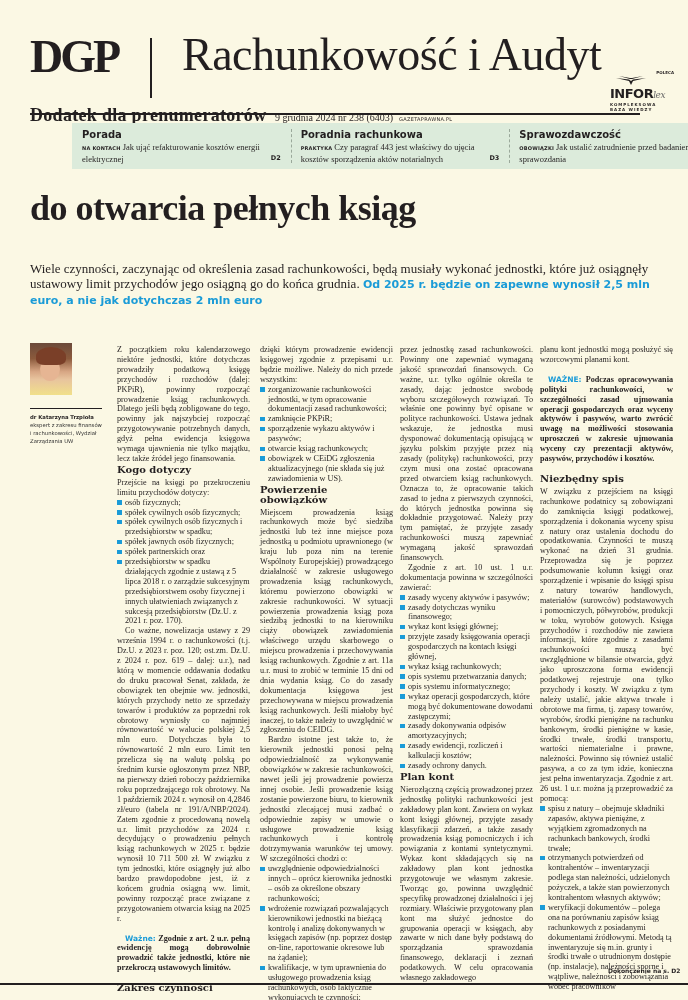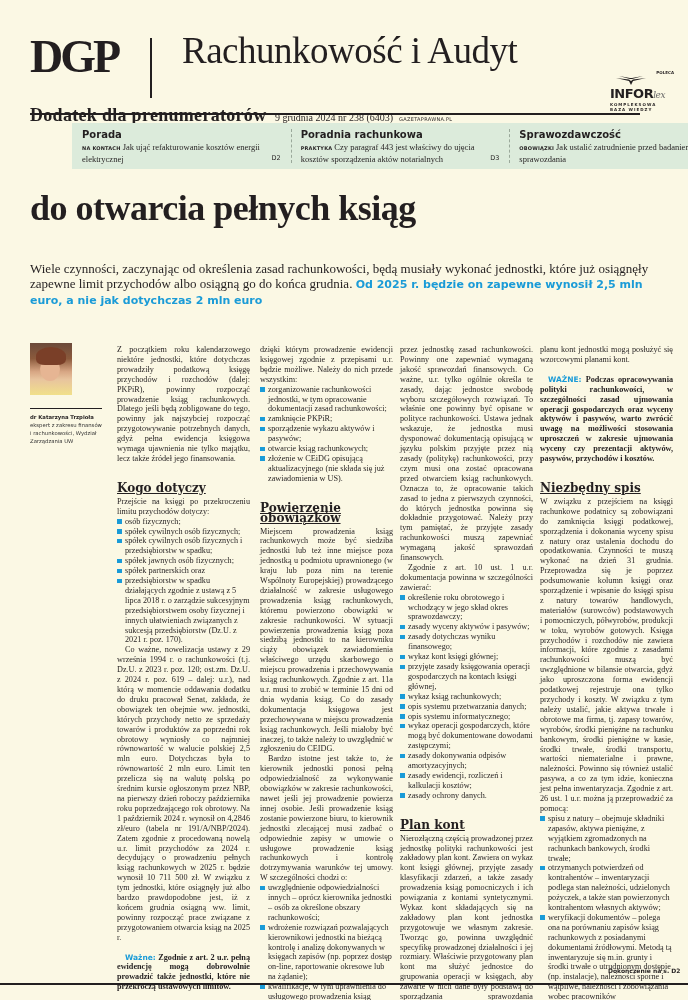--- a/index.html
+++ b/index.html
@@ -6,56 +6,56 @@
   html, body { width: 688px; height: 1000px; overflow: hidden; }
   body {
     background: #fbf8e4;
     color: #231f20;
     font-family: "DejaVu Serif", serif;
     position: relative;
   }
   .masthead { position: absolute; left: 30px; top: 30px; width: 640px; height: 92px; }
   .dgp { position: absolute; left: 0; top: 4px; font-family: "Liberation Serif", serif; font-weight: bold; font-size: 46px; letter-spacing: -3px; line-height: 1; }
   .mast-divider { position: absolute; left: 120px; top: 8px; width: 1.5px; height: 60px; background: #231f20; }
-  .mast-title { position: absolute; left: 152px; top: 2px; font-family: "Liberation Serif", serif; font-size: 37px; line-height: 1; letter-spacing: -0.5px; }
+  .mast-title { position: absolute; left: 152px; top: 2px; font-family: "Liberation Serif", serif; font-size: 46px; line-height: 1; letter-spacing: -0.5px; }
   .subtitle { position: absolute; left: 0; top: 75px; font-family: "Liberation Serif", serif; font-weight: bold; font-size: 18px; letter-spacing: 0.3px; }
   .issue { position: absolute; left: 245px; top: 82px; font-family: "Liberation Serif", serif; font-size: 10px; }
   .issue .site { font-family: "DejaVu Sans", sans-serif; font-size: 5px; margin-left: 6px; letter-spacing: 0.3px; vertical-align: middle; }
   .mast-rule { position: absolute; left: 30px; top: 113px; width: 610px; height: 2px; background: #231f20; }
   .infor { position: absolute; left: 610px; top: 70px; width: 66px; height: 45px; }
   .infor .poleca { position: absolute; right: 2px; top: 0; font-family: "DejaVu Sans", sans-serif; font-size: 4px; font-weight: bold; }
   .infor .wings { position: absolute; left: 6px; top: 6px; width: 30px; height: 10px; }
   .infor .brand { position: absolute; left: 0; top: 16px; font-family: "DejaVu Sans", sans-serif; font-weight: bold; font-size: 13px; letter-spacing: -0.5px; }
   .infor .brand i { font-family: "DejaVu Serif", serif; font-weight: normal; font-size: 9px; color: #666; }
   .infor .tag { position: absolute; left: 0; top: 32px; font-family: "DejaVu Sans", sans-serif; font-size: 4px; font-weight: bold; letter-spacing: 1px; line-height: 5px; }
 
   .band { position: absolute; left: 24px; top: 123px; width: 656px; height: 46px; background: #dcebdb; display: flex; margin-left: 48px; }
   .band-item { flex: 1; padding: 6px 10px 0 10px; position: relative; }
   .band-item + .band-item::before { content: ""; position: absolute; left: 0; top: 6px; height: 34px; border-left: 1px dashed #9aa89a; }
   .band-title { font-family: "DejaVu Sans", sans-serif; font-size: 10px; font-weight: bold; color: #231f20; margin-bottom: 2px; }
   .band-text { font-family: "Liberation Serif", serif; font-size: 8.5px; line-height: 11px; padding-right: 14px; }
   .band-kicker { font-family: "DejaVu Sans", sans-serif; font-size: 5px; font-weight: bold; letter-spacing: 0.2px; margin-right: 2px; }
-  .band-page { position: absolute; right: 10px; bottom: 7px; font-family: "DejaVu Sans", sans-serif; font-size: 6.5px; font-weight: normal; }
+  .band-page { position: absolute; right: 10px; bottom: 7px; font-family: "DejaVu Sans", sans-serif; font-size: 6.5px; font-weight: bold; }
 
   .headline { position: absolute; left: 30px; top: 189px; font-family: "Liberation Serif", serif; font-size: 36px; line-height: 38px; letter-spacing: -0.5px; }
   .lead { position: absolute; left: 30px; top: 261px; width: 640px; font-family: "Liberation Serif", serif; font-size: 13px; line-height: 15px; }
   .lead .hl { color: #1a9bd7; font-family: "DejaVu Sans", sans-serif; font-weight: bold; font-size: 11px; }
 
   .author { position: absolute; left: 30px; top: 343px; width: 72px; }
   .photo { width: 42px; height: 52px; background: linear-gradient(180deg,#6b4a3a 0%,#8b5a3c 30%,#d7a684 55%,#e8c49e 70%,#f1e08a 100%); position: relative; overflow: hidden; }
   .photo::before { content:""; position:absolute; left:10px; top:14px; width:20px; height:24px; border-radius:50%; background:#e6b593; }
   .photo::after { content:""; position:absolute; left:6px; top:4px; width:30px; height:18px; border-radius:50% 50% 30% 30%; background:#7a3f28; }
   .author-rule { border-top: 1px solid #231f20; margin: 13px 0 4px 0; width: 72px; }
   .author-name { font-family: "DejaVu Sans", sans-serif; font-size: 5.3px; font-weight: bold; line-height: 8px; }
   .author-desc { font-family: "DejaVu Sans", sans-serif; font-size: 5.3px; line-height: 8px; color: #333; }
 
   .col { position: absolute; top: 345px; width: 133px; font-family: "Liberation Serif", serif; font-size: 8.2px; line-height: 9.9px; text-align: justify; }
   .col p { margin: 0; }
   .col p.ind { text-indent: 8px; }
-  .col h3 { font-family: "DejaVu Serif", serif; font-weight: bold; font-size: 12px; margin: 20px 0 3px 0; text-decoration: underline; }
+  .col h3 { font-family: "DejaVu Serif", serif; font-weight: bold; font-size: 10px; margin: 1px 0 3px 0; }
   .col ul { list-style: none; }
   .col li { position: relative; padding-left: 8px; text-align: left; }
   .col li::before { content: ""; position: absolute; left: 0; top: 2.5px; width: 4.5px; height: 4.5px; background: #1a9bd7; }
   .col .wazne { margin: 10px 0; font-weight: bold; text-indent: 8px; }
   .col .wazne .w { color: #1a9bd7; font-family: "DejaVu Sans", sans-serif; font-size: 7.5px; margin-top: 12px; }
   .c1 { left: 117px; }
   .c2 { left: 260px; }
   .c3 { left: 400px; }
   .c4 { left: 540px; }
   .cont { position: absolute; left: 608px; top: 967px; font-family: "DejaVu Sans", sans-serif; font-size: 6px; font-weight: bold; }
@@ -99,21 +99,21 @@
   <div class="band-item">
     <div class="band-title">Sprawozdawczość</div>
     <div class="band-text"><span class="band-kicker">OBOWIĄZKI</span><span>Jak ustalić zatrudnienie przed badaniem sprawozdania</span></div>
     <div class="band-page">D4</div>
   </div>
 </nav>
 
 <h1 class="headline">
   <div>do otwarcia pełnych ksiąg</div>
 </h1>
-<p class="lead"><span>Wiele czynności, zaczynając od określenia zasad rachunkowości, będą musiały wykonać jednostki, które już osiągnęły zapewne limit przychodów albo osiągną go do końca grudnia. </span><span class="hl">Od 2025 r. będzie on zapewne wynosił 2,5 mln euro, a nie jak dotychczas 2 mln euro</span></p>
+<p class="lead"><span>Wiele czynności, zaczynając od określenia zasad rachunkowości, będą musiały wykonać jednostki, które już osiągnęły ustawowy limit przychodów jego osiągną go do końca grudnia. </span><span class="hl">Od 2025 r. będzie on zapewne wynosił 2,5 mln euro, a nie jak dotychczas 2 mln euro</span></p>
 
 <aside class="author">
   <div class="photo"></div>
   <div class="author-rule"></div>
   <div class="author-name">dr Katarzyna Trzpioła</div>
   <div class="author-desc">ekspert z zakresu finansów i rachunkowości, Wydział Zarządzania UW</div>
 </aside>
 
 <section class="col c1">
   <p>Z początkiem roku kalendarzowego niektóre jednostki, które dotychczas prowadziły podatkową księgę przychodów i rozchodów (dalej: PKPiR), powinny rozpocząć prowadzenie ksiąg rachunkowych. Dlatego jeśli będą zobligowane do tego, powinny jak najszybciej rozpocząć przygotowywanie potrzebnych danych, gdyż pełna ewidencja księgowa wymaga ujawnienia nie tylko majątku, lecz także źródeł jego finansowania.</p>
@@ -133,39 +133,38 @@
 
 </section>
 
 <section class="col c2">
   <p>dzięki którym prowadzenie ewidencji księgowej zgodnie z przepisami u.r. będzie możliwe. Należy do nich przede wszystkim:</p>
   <ul>
     <li>zorganizowanie rachunkowości jednostki, w tym opracowanie dokumentacji zasad rachunkowości;</li>
     <li>zamknięcie PKPiR;</li>
     <li>sporządzenie wykazu aktywów i pasywów;</li>
     <li>otwarcie ksiąg rachunkowych;</li>
-    <li>złożenie w CEiDG opisującą aktualizacyjnego (nie składa się już zawiadomienia w US).</li>
+    <li>obowiązek w CEiDG zgłoszenia aktualizacyjnego (nie składa się już zawiadomienia w US).</li>
   </ul>
   <h3>Powierzenie obowiązków</h3>
   <p>Miejscem prowadzenia ksiąg rachunkowych może być siedziba jednostki lub też inne miejsce poza jednostką u podmiotu uprawnionego (w kraju lub poza nim na terenie Wspólnoty Europejskiej) prowadzącego działalność w zakresie usługowego prowadzenia ksiąg rachunkowych, któremu powierzono obowiązki w zakresie rachunkowości. W sytuacji powierzenia prowadzenia ksiąg poza siedzibą jednostki to na kierowniku ciąży obowiązek zawiadomienia właściwego urzędu skarbowego o miejscu prowadzenia i przechowywania ksiąg rachunkowych. Zgodnie z art. 11a u.r. musi to zrobić w terminie 15 dni od dnia wydania ksiąg. Co do zasady dokumentacja księgowa jest przechowywana w miejscu prowadzenia ksiąg rachunkowych. Jeśli miałoby być inaczej, to także należy to uwzględnić w zgłoszeniu do CEIDG.</p>
   <p class="ind">Bardzo istotne jest także to, że kierownik jednostki ponosi pełną odpowiedzialność za wykonywanie obowiązków w zakresie rachunkowości, nawet jeśli jej prowadzenie powierza innej osobie. Jeśli prowadzenie ksiąg zostanie powierzone biuru, to kierownik jednostki zlecającej musi zadbać o odpowiednie zapisy w umowie o usługowe prowadzenie ksiąg rachunkowych i kontrolę dotrzymywania warunków tej umowy. W szczególności chodzi o:</p>
   <ul>
     <li>uwzględnienie odpowiedzialności innych – oprócz kierownika jednostki – osób za określone obszary rachunkowości;</li>
     <li>wdrożenie rozwiązań pozwalających kierownikowi jednostki na bieżącą kontrolę i analizę dokonywanych w księgach zapisów (np. poprzez dostęp on-line, raportowanie okresowe lub na żądanie);</li>
     <li>kwalifikacje, w tym uprawnienia do usługowego prowadzenia ksiąg rachunkowych, osób faktycznie wykonujących te czynności;</li>
     <li>informacje dotyczące posiadania ważnych polis ubezpieczenia OC.</li>
   </ul>
 
 </section>
 
 <section class="col c3">
   <p>przez jednostkę zasad rachunkowości. Powinny one zapewniać wymaganą jakość sprawozdań finansowych. Co ważne, u.r. tylko ogólnie określa te zasady, dając jednostce swobodę wyboru szczegółowych rozwiązań. To właśnie one powinny być opisane w polityce rachunkowości. Ustawa jednak wskazuje, że jednostka musi dysponować dokumentacją opisującą w języku polskim przyjęte przez nią zasady (politykę) rachunkowości, przy czym musi ona zostać opracowana przed otwarciem ksiąg rachunkowych. Oznacza to, że opracowanie takich zasad to jedna z pierwszych czynności, do których jednostka powinna się dokładnie przygotować. Należy przy tym pamiętać, że przyjęte zasady rachunkowości muszą zapewniać wymaganą jakość sprawozdań finansowych.</p>
   <p class="ind">Zgodnie z art. 10 ust. 1 u.r. dokumentacja powinna w szczególności zawierać:</p>
   <ul>
-    <li>określenie roku obrotowego i wchodzący w jego skład okres sprawozdawczy;</li>
     <li>zasady wyceny aktywów i pasywów;</li>
     <li>zasady dotychczas wyniku finansowego;</li>
     <li>wykaz kont księgi głównej;</li>
     <li>przyjęte zasady księgowania operacji gospodarczych na kontach księgi głównej,</li>
     <li>wykaz ksiąg rachunkowych;</li>
     <li>opis systemu przetwarzania danych;</li>
     <li>opis systemu informatycznego;</li>
     <li>wykaz operacji gospodarczych, które mogą być dokumentowane dowodami zastępczymi;</li>
     <li>zasady dokonywania odpisów amortyzacyjnych;</li>
     <li>zasady ewidencji, rozliczeń i kalkulacji kosztów;</li>

